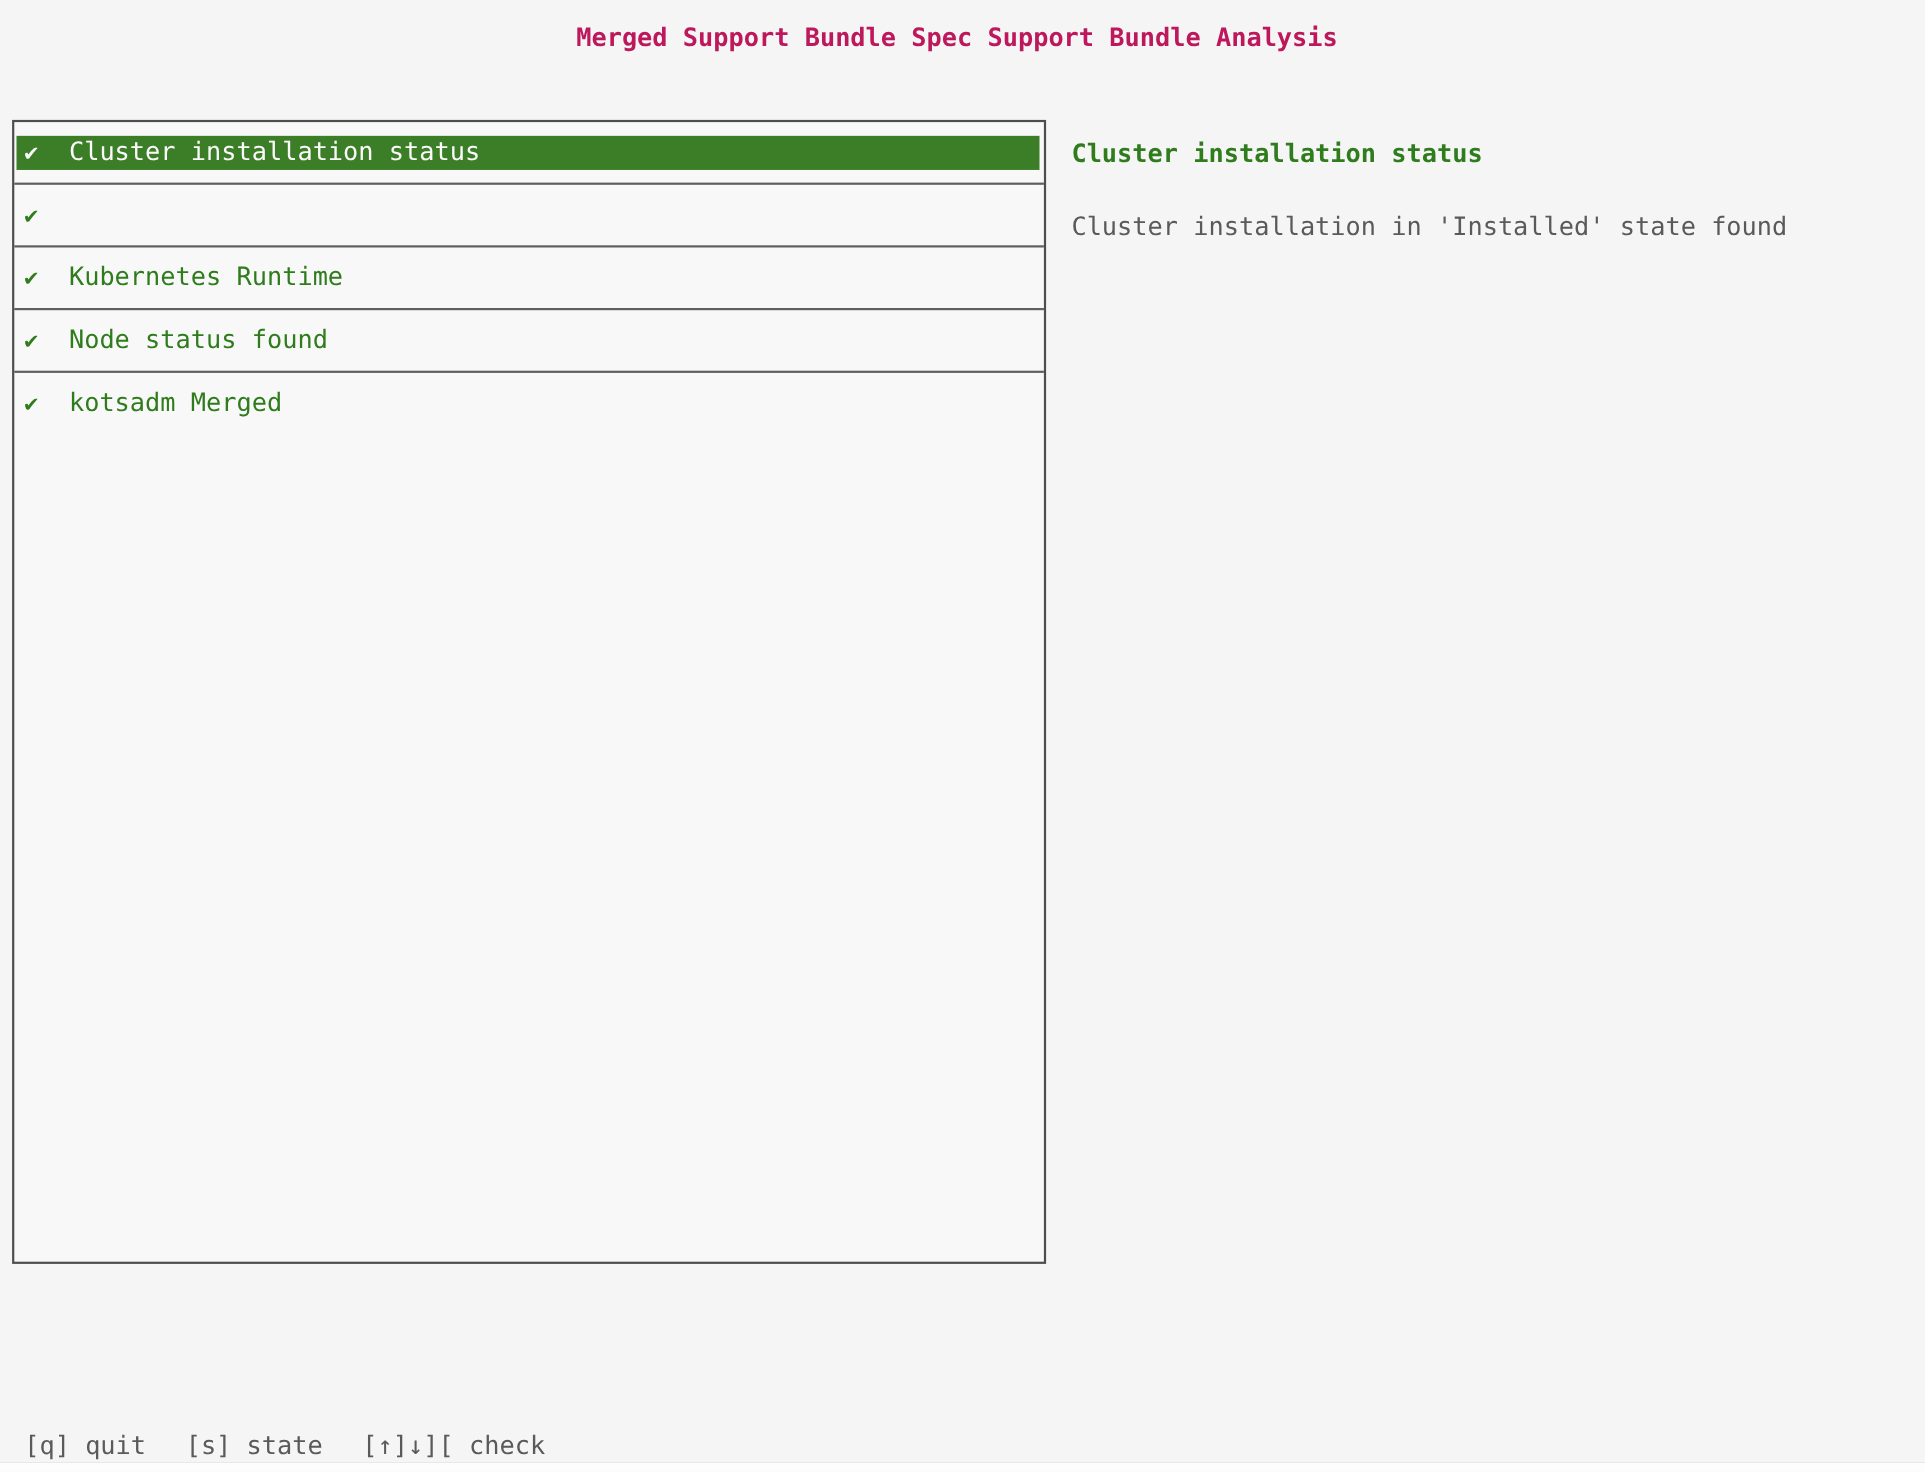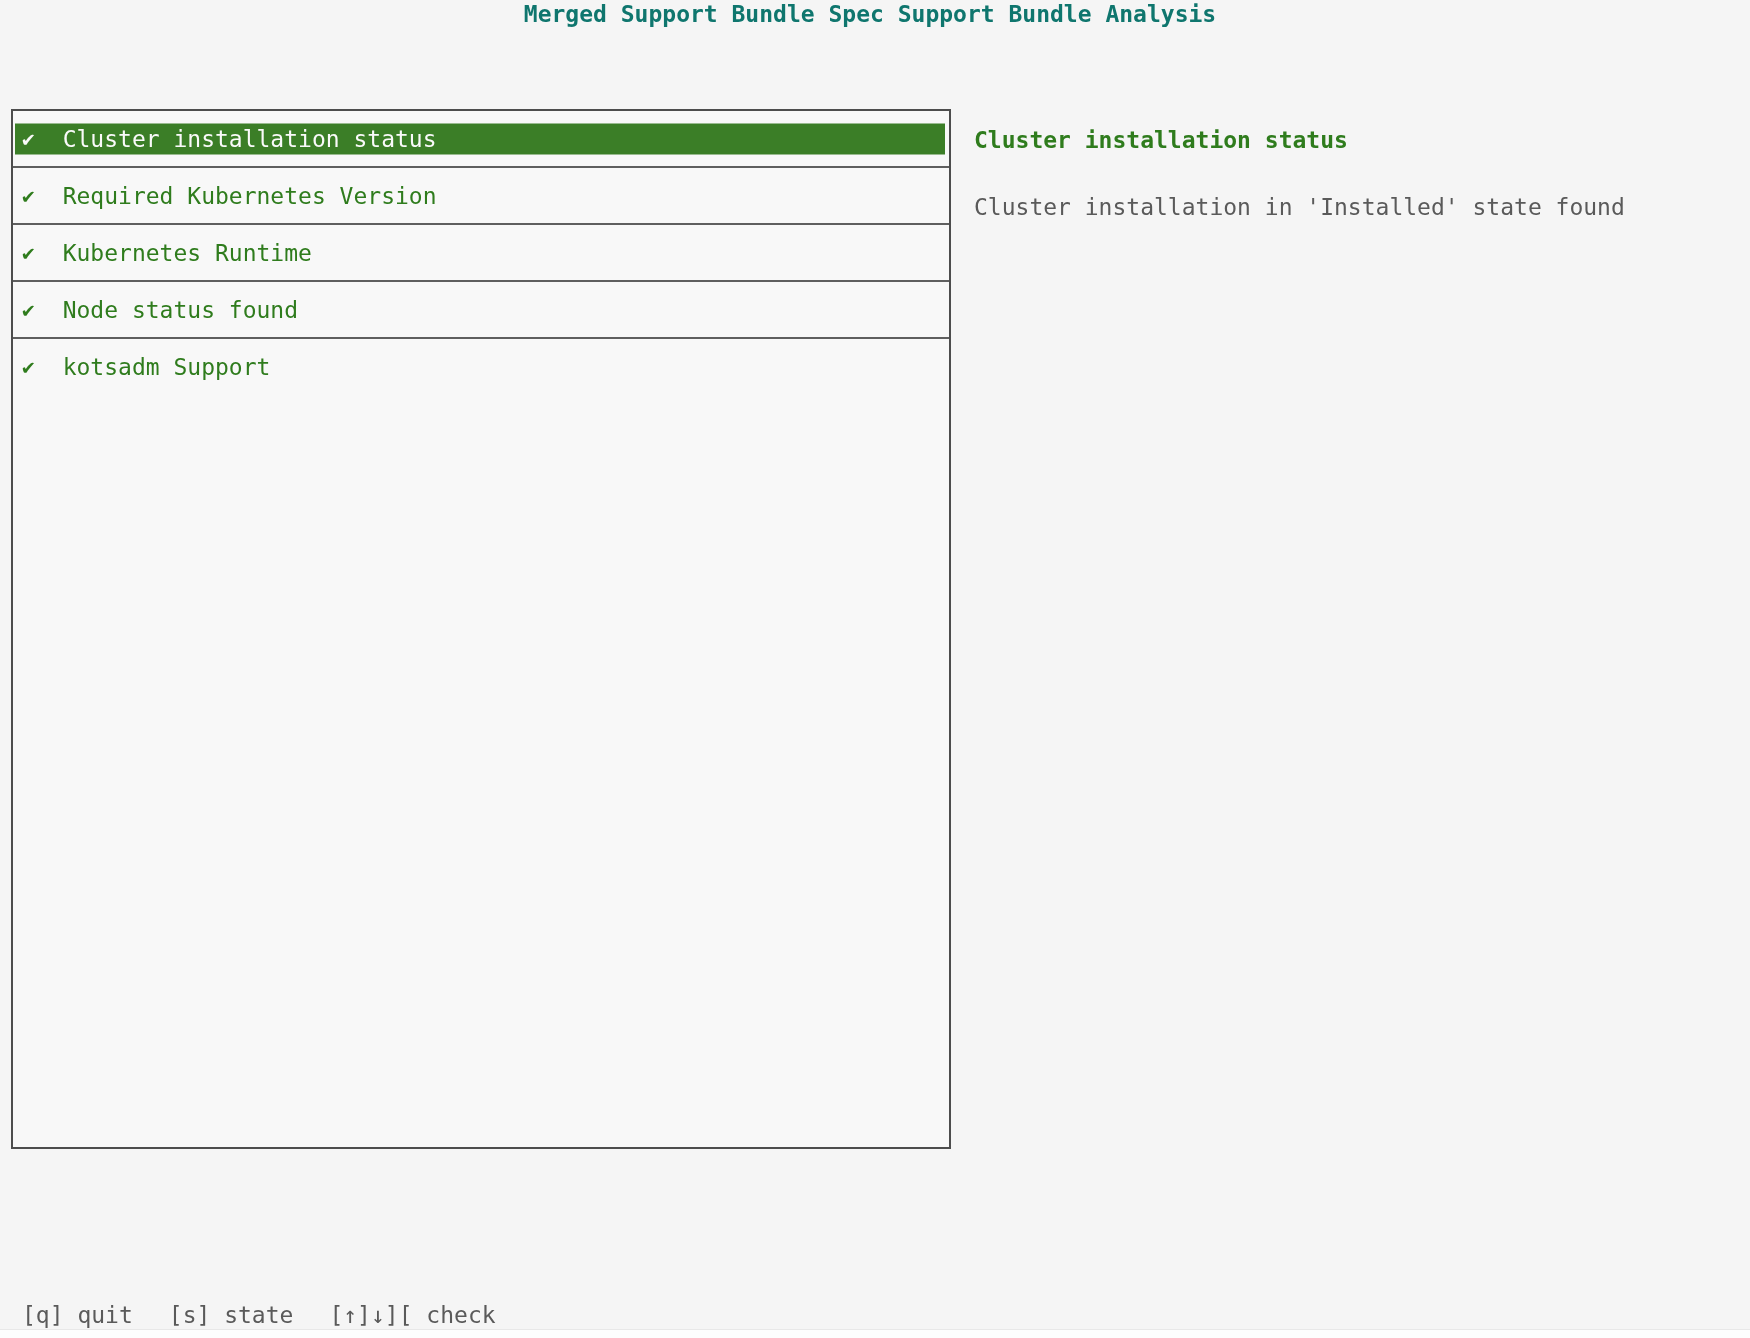--- a/index.html
+++ b/index.html
@@ -3,22 +3,22 @@
 <meta charset="utf-8">
 <style>
   html,body{margin:0;padding:0;}
   body{
     width:1750px;height:1338px;position:relative;overflow:hidden;
     background:#f5f5f5;
     font-family:"DejaVu Sans Mono","Liberation Mono",monospace;
     color:#5a5a5a;
   }
   .app-title{
-    position:absolute;top:0;left:0;width:1740px;
-    text-align:center;font-size:23px;font-weight:bold;color:#0f766e;
+    position:absolute;top:21px;left:0;width:1740px;
+    text-align:center;font-size:23px;font-weight:bold;color:#be185d;
     line-height:28px;white-space:pre;
   }
   .panel{
     position:absolute;left:11px;top:109px;width:936px;height:1036px;
     border:2px solid #4d4d4d;background:#f8f8f8;
     box-sizing:content-box;
   }
   .rows{position:absolute;left:0;top:0;right:0;}
   .row{
     position:relative;height:55px;
@@ -63,42 +63,41 @@
   <div class="row selected">
     <div class="row-inner">
       <span class="check">✔</span>
       <span class="row-label">Cluster installation status</span>
     </div>
   </div>
 
   <div class="row">
     <div class="row-inner">
       <span class="check">✔</span>
-      <span class="row-label">Required Kubernetes Version</span>
     </div>
   </div>
 
   <div class="row">
     <div class="row-inner">
       <span class="check">✔</span>
       <span class="row-label">Kubernetes Runtime</span>
     </div>
   </div>
 
   <div class="row">
     <div class="row-inner">
       <span class="check">✔</span>
       <span class="row-label">Node status found</span>
     </div>
   </div>
 
   <div class="row">
     <div class="row-inner">
       <span class="check">✔</span>
-      <span class="row-label">kotsadm Support</span>
+      <span class="row-label">kotsadm Merged</span>
     </div>
   </div>
 </div>
 </div>
 
 <div class="detail-heading">Cluster installation status</div>
 <div class="detail-body">Cluster installation in 'Installed' state found</div>
 
 <div class="footer">
   <span>[q] quit</span>

